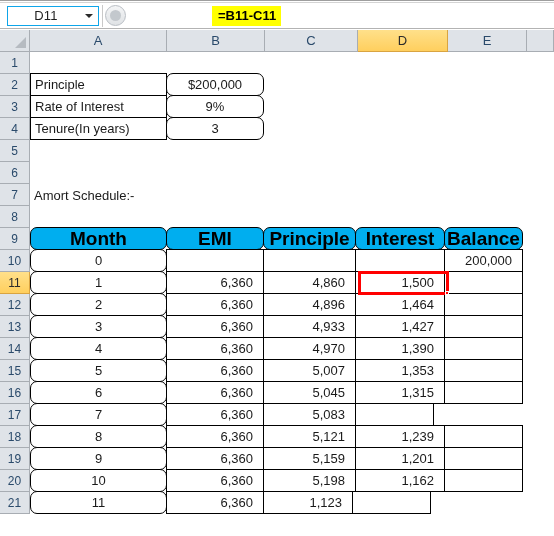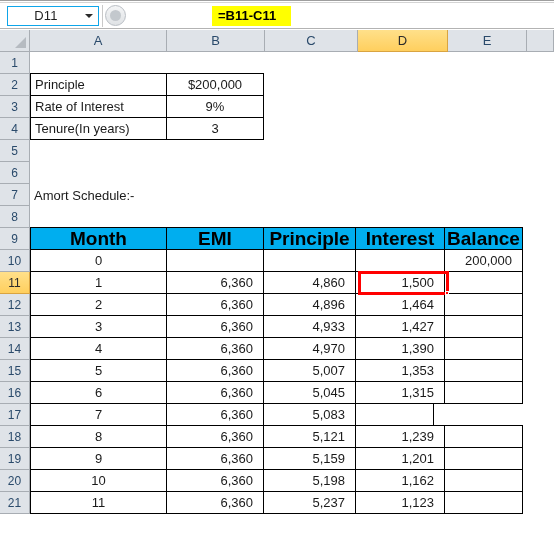--- a/index.html
+++ b/index.html
@@ -119,21 +119,21 @@
     height: 20px;
     display: flex;
     align-items: center;
     background: #ffffff;
   }
   .formula-text {
     background: #ffff00;
     color: #000000;
     font-size: 13px;
     font-weight: bold;
-    padding: 2px 15px 2px 6px;
+    padding: 2px 5px 2px 6px;
     line-height: 16px;
     white-space: pre;
   }
 
   
   .col-headers {
     position: absolute;
     left: 0; top: 30px;
     width: 554px; height: 22px;
     display: flex;
@@ -221,21 +221,21 @@
   }
   
   .cA { width: 137px; }
   .cB { width: 98px; }
   .cC { width: 93px; }
   .cD { width: 90px; }
   .cE { width: 79px; }
   .cF { width: 27px; }
 
   .al-left   { justify-content: flex-start; }
-  .al-center { justify-content: center; }
+  .al-center { justify-content: center; border-radius: 7px; }
   .al-right  { justify-content: flex-end; padding-right: 10px; }
 
   
   .bx {
     border: 1px solid #000000;
     margin-top: -1px;
     margin-left: -1px;
     height: 23px;
   }
   .bx-first { margin-left: 0; }
@@ -487,21 +487,20 @@
           <div class="cell cB bx al-right">6,360</div>
           <div class="cell cC bx al-right">5,198</div>
           <div class="cell cD bx al-right">1,162</div>
           <div class="cell cE bx al-right"></div>
           <div class="cell cF"></div>
         </div>
         <div class="grid-row">
           <div class="row-head">21</div>
           <div class="cell cA bx bx-first al-center">11</div>
           <div class="cell cB bx al-right">6,360</div>
-          <div class="cell cC bx al-right">5,237</div>
           <div class="cell cD bx al-right">1,123</div>
           <div class="cell cE bx al-right"></div>
           <div class="cell cF"></div>
         </div>
       </div>
 
   </div>
 
   <div class="sel-box" id="selection-box" style="left: 358px; top: 271px; width: 91px; height: 24px; border-color: rgb(255, 0, 0);">
     <span class="sel-handle" style="right: -3px; bottom: -3px; background: rgb(255, 0, 0);"></span>

